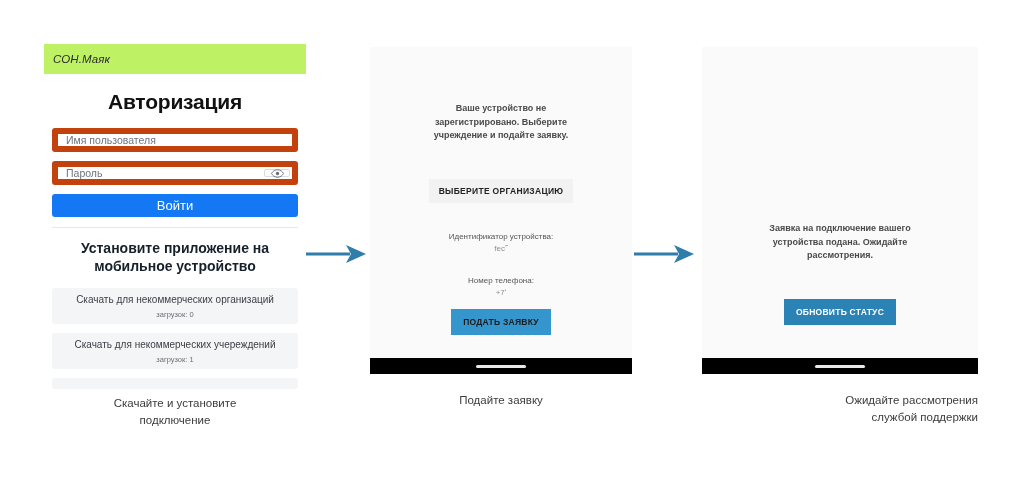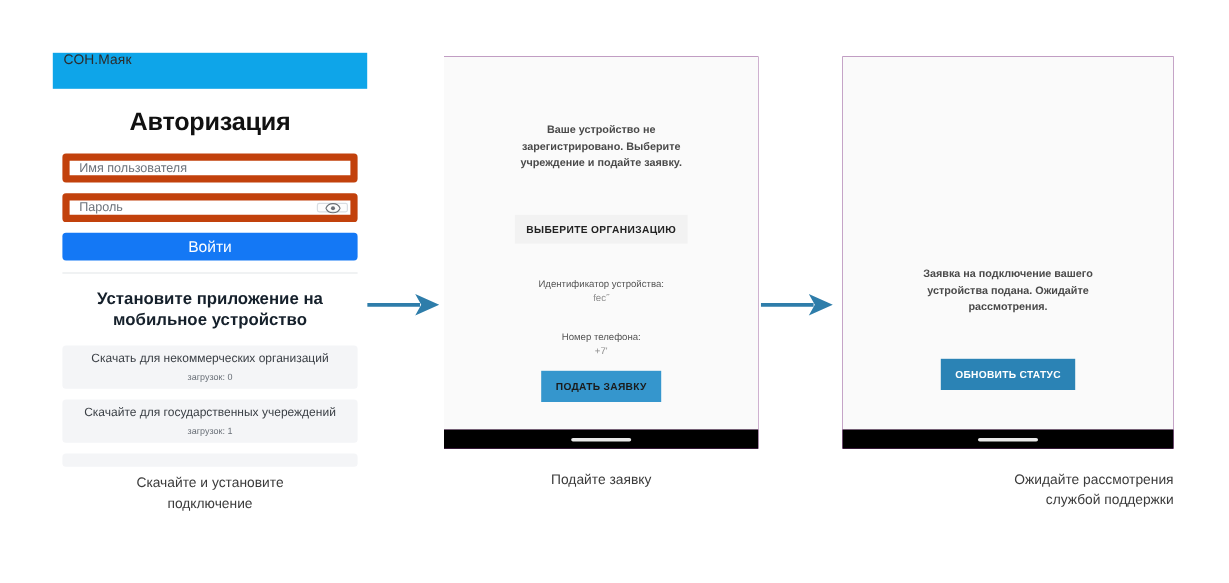--- a/index.html
+++ b/index.html
@@ -35,25 +35,26 @@
   #panel-web {
     position: absolute;
     left: 44px;
     top: 44px;
     width: 262px;
     height: 327px;
     background: #ffffff;
   }
   .web-header {
     height: 30px;
-    background: #0ea5e9;
-    display: flex;
-    align-items: flex-start;
+    background: #bef264;
+    display: flex;
+    align-items: center;
     padding-left: 9px;
     box-sizing: border-box;
+    font-style: italic;
   }
   .web-brand {
     font-size: 11.5px;
     color: #2c2c2c;
     letter-spacing: .1px;
   }
   .web-body {
     padding: 0 8px;
     box-sizing: border-box;
   }
@@ -139,21 +140,21 @@
   }
   .dl-card-tail {
     background: #f4f5f7;
     border-radius: 3px;
     height: 11px;
   }
 
   
   .phone {
     position: absolute;
-    background: #701a75;
+    background: #8b5cf6;
     overflow: hidden;
     text-decoration: underline;
   }
   .phone-screen {
     position: absolute;
     left: 0; right: 0; top: 0;
     bottom: 16px;
     background: #fafafa;
     display: flex;
     flex-direction: column;
@@ -261,21 +262,21 @@
         <div>Установите приложение на</div>
         <div>мобильное устройство</div>
       </div>
 
       <div class="dl-card">
         <div class="dl-card-title">Скачать для некоммерческих организаций</div>
         <div class="dl-card-sub">загрузок: 0</div>
       </div>
 
       <div class="dl-card">
-        <div class="dl-card-title">Скачайте для государственных учереждений</div>
+        <div class="dl-card-title">Скачать для некоммерческих учереждений</div>
         <div class="dl-card-sub">загрузок: 1</div>
       </div>
 
       <div class="dl-card-tail"></div>
     </div>
   </div>
 
   <div class="step-caption" style="left:44px; top:395px; width:262px;">
     <div>Скачайте и установите</div>
     <div>подключение</div>

